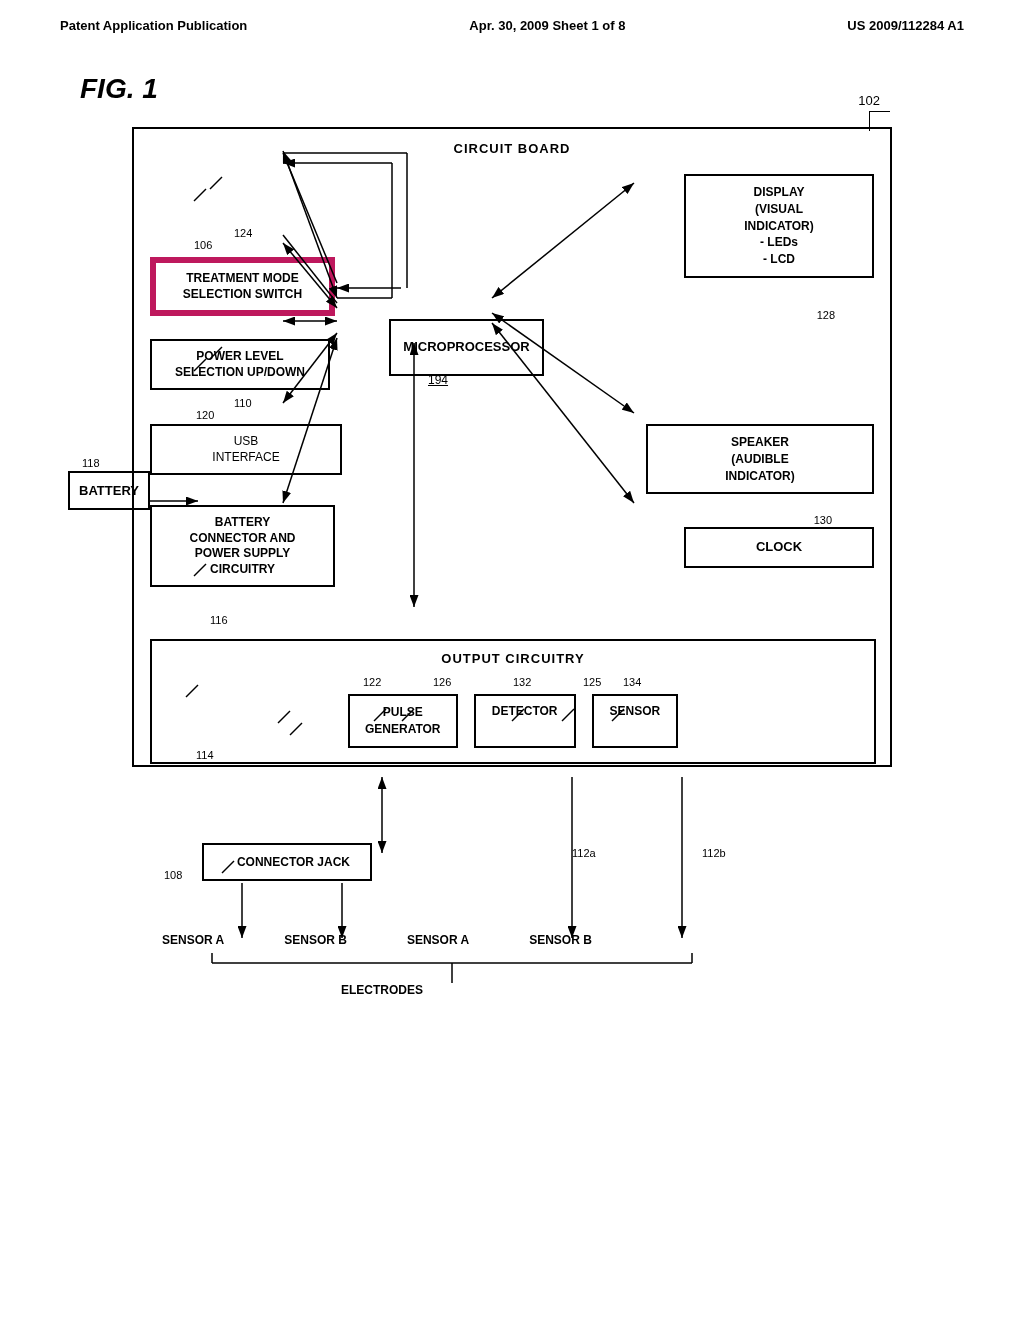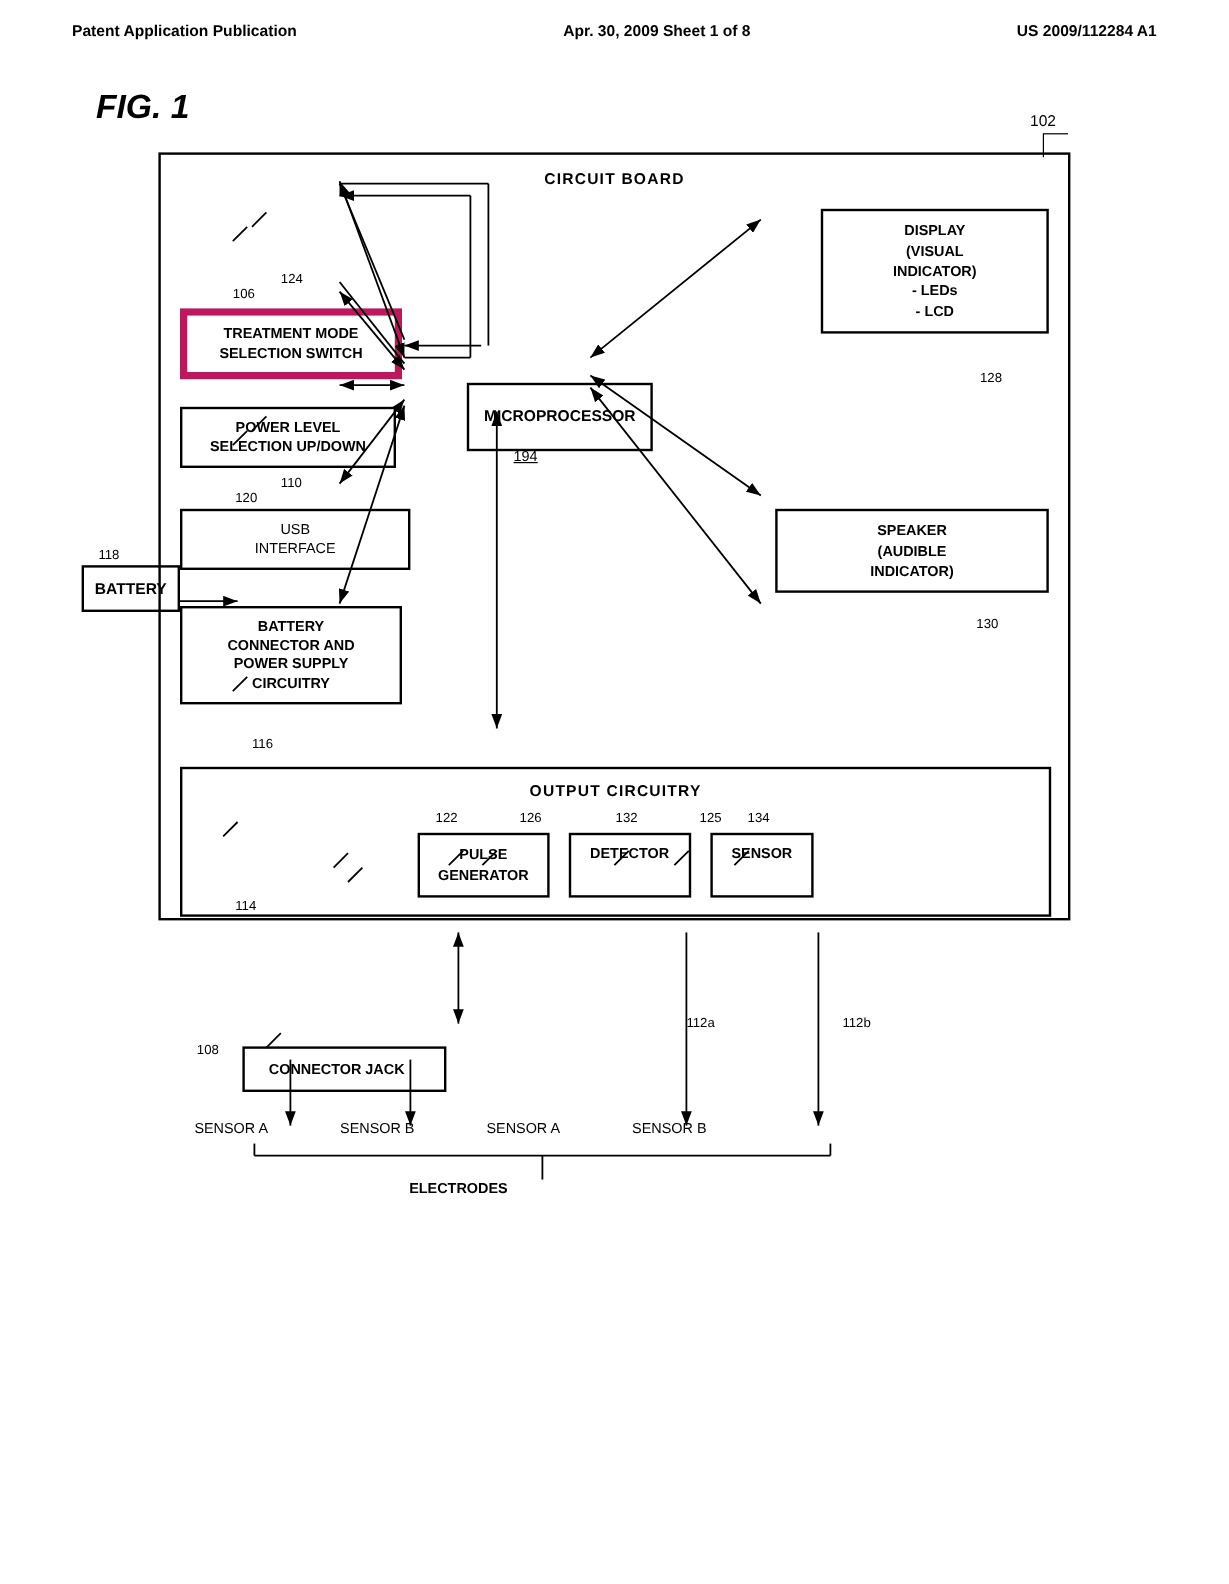--- a/index.html
+++ b/index.html
@@ -106,20 +106,23 @@
       </div>
 
       <div style="position:absolute; right:55px; top:180px; font-size:11px;">128</div>
 
       <div style="position:absolute; right:16px; top:295px; width:228px; border:2px solid #000; text-align:center; padding:8px 4px; font-weight:bold; font-size:12px; line-height:1.4;">
         SPEAKER<br>(AUDIBLE<br>INDICATOR)
       </div>
 
       <div style="position:absolute; right:58px; top:385px; font-size:11px;">130</div>
 
+      <div style="position:absolute; right:16px; top:398px; width:190px; border:2px solid #000; text-align:center; padding:10px 4px; font-weight:bold; font-size:13px; line-height:1.3;">
+        CLOCK
+      </div>
 
       <div style="position:absolute; left:16px; top:510px; width:726px; border:2px solid #000; padding:10px 14px 14px 14px;">
         <div style="text-align:center; font-weight:bold; font-size:13px; letter-spacing:1px; margin-bottom:10px;">OUTPUT CIRCUITRY</div>
 
 
         <div style="display:flex; justify-content:center; gap:0; margin-bottom:6px; font-size:11px; padding-left:10px;">
           <span style="min-width:70px;">122</span>
           <span style="min-width:60px;">126</span>
           <span style="min-width:70px; margin-left:20px;">132</span>
           <span style="min-width:40px;">125</span>
@@ -134,29 +137,29 @@
       </div>
 
       <div style="position:absolute; left:62px; top:620px; font-size:11px;">114</div>
 
     </div>
 
     <div style="position:absolute; top:388px; left:-14px; border:2px solid #000; text-align:center; padding:10px 8px; font-weight:bold; font-size:13px; width:82px;">BATTERY</div>
 
     <div style="position:absolute; top:374px; left:0px; font-size:11px;">118</div>
 
-    <div style="position:absolute; top:760px; left:120px; border:2px solid #000; text-align:left; padding:10px 20px; font-weight:bold; font-size:12px; width:170px;margin-top:29px;">CONNECTOR JACK</div>
+    <div style="position:absolute; top:760px; left:120px; border:2px solid #000; text-align:right; padding:10px 20px; font-weight:bold; font-size:12px; width:170px;">CONNECTOR JACK</div>
 
     <div style="position:absolute; top:786px; left:82px; font-size:11px;">108</div>
 
     <div style="position:absolute; top:764px; left:490px; font-size:11px;">112a</div>
 
     <div style="position:absolute; top:764px; left:620px; font-size:11px;">112b</div>
 
-    <div style="position:absolute; top:850px; left:80px; display:flex; gap:60px; font-size:12px; font-weight:normal;">
+    <div style="position:absolute; top:850px; left:80px; display:flex; gap:60px; font-size:12px; font-weight:bold;">
       <span>SENSOR A</span>
       <span>SENSOR B</span>
       <span>SENSOR A</span>
       <span>SENSOR B</span>
     </div>
 
     <div style="position:absolute; top:900px; left:200px; font-weight:bold; font-size:12px; text-align:center; width:200px;">ELECTRODES</div>
 
     <svg class="diagram-svg" viewBox="0 0 860 1100" xmlns="http://www.w3.org/2000/svg">
       <defs>

